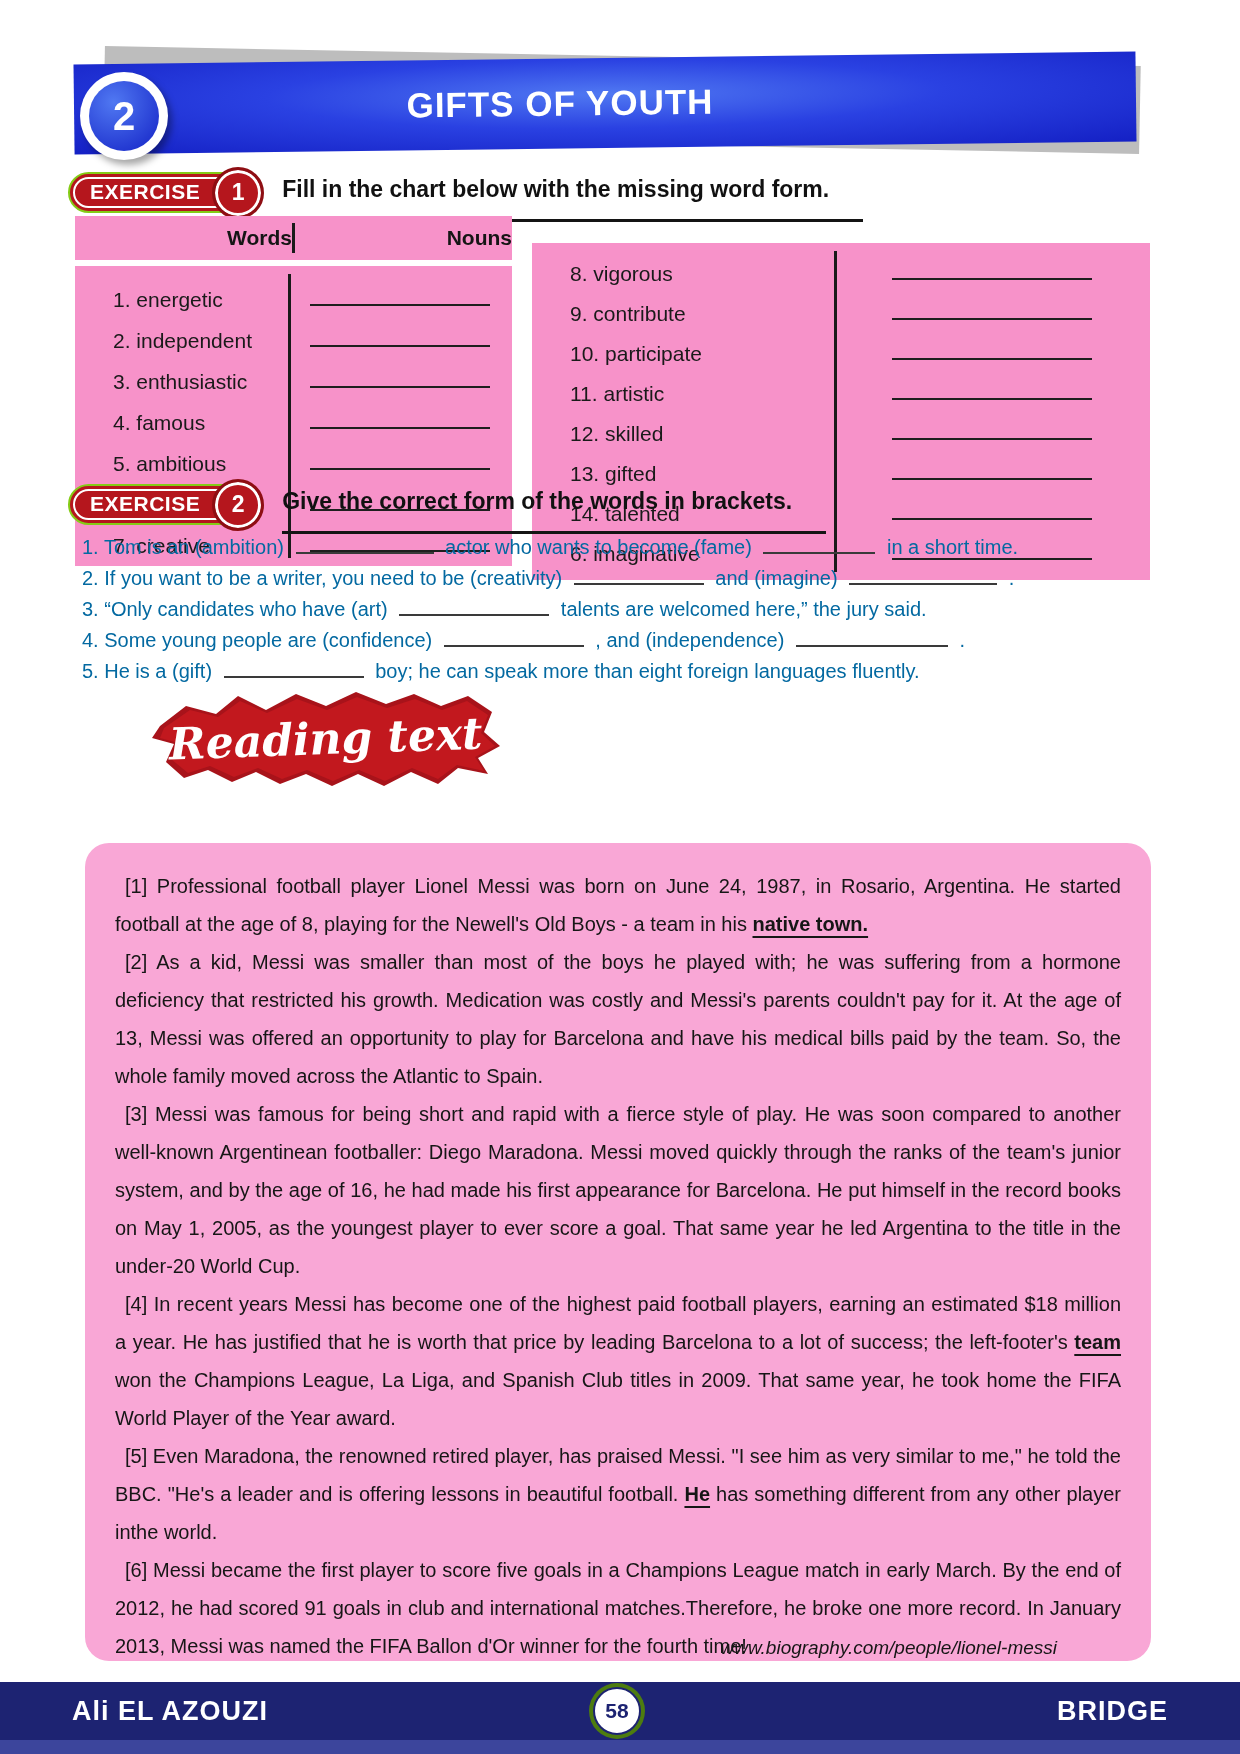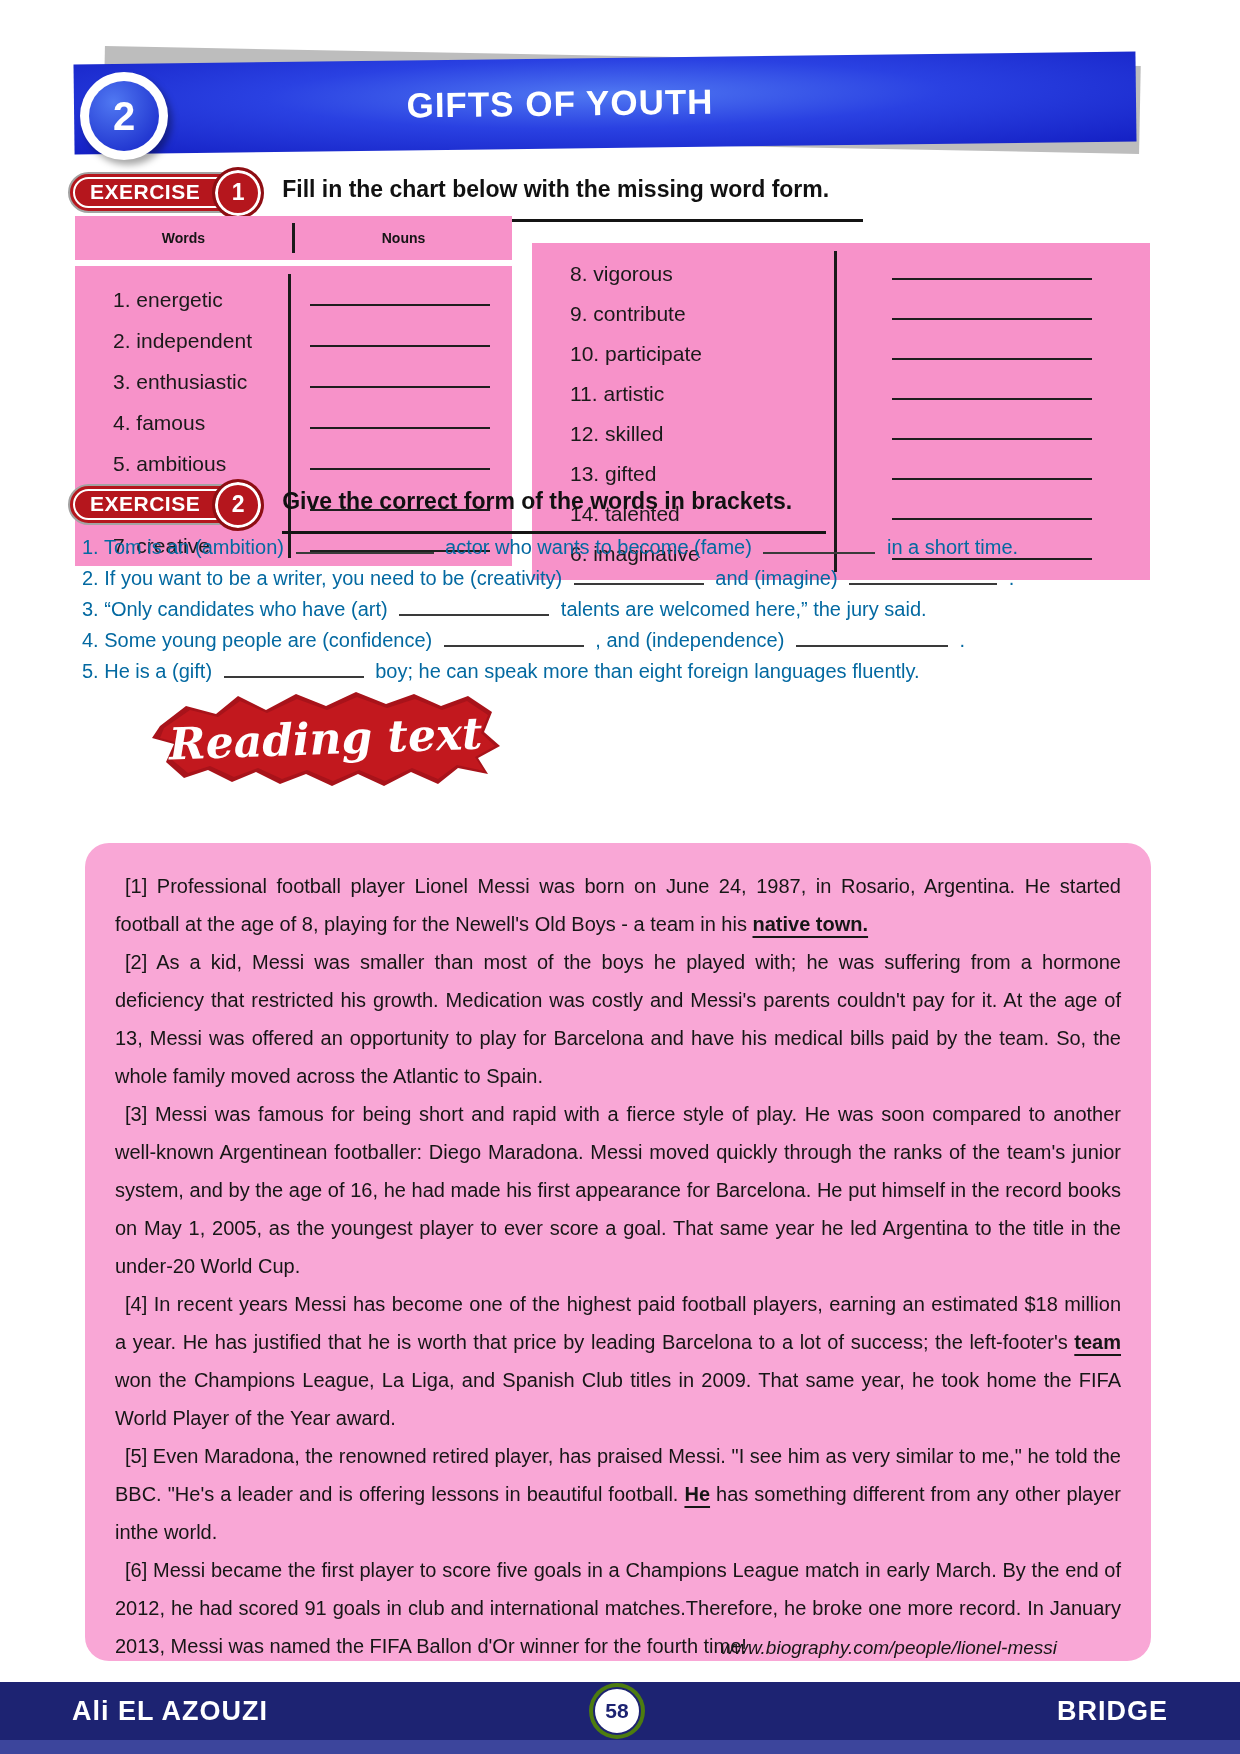--- a/index.html
+++ b/index.html
@@ -31,42 +31,42 @@
   }
   .unit-circle-inner{
     position:absolute;inset:9px;border-radius:50%;
     background:radial-gradient(circle at 35% 30%, #5078f2, #1322c6);
     color:#fff;font-size:40px;font-weight:bold;display:flex;align-items:center;justify-content:center;
   }
 
   
   .ex-row{position:absolute;left:68px;display:flex;align-items:flex-start;}
   .badge{
-    position:relative;background:var(--badge-red);border:2px solid #a3a3a3;border-radius:24px;
+    position:relative;background:var(--badge-red);border:2px solid #84cc16;border-radius:24px;
     padding:6px 46px 7px 20px;flex:0 0 auto;
   }
   .badge::before{content:"";position:absolute;inset:3px;border:2px solid #fff;border-radius:19px;pointer-events:none;}
   .badge-label{color:#fff;font-weight:bold;font-size:21px;letter-spacing:.5px;position:relative;}
   .badge-num{
     position:absolute;right:-18px;top:50%;transform:translateY(-50%);
     width:46px;height:46px;border-radius:50%;background:var(--badge-red);
     border:3px solid #8e0e13;box-shadow:inset 0 0 0 3px #fff;
     color:#fff;font-weight:bold;font-size:23px;display:flex;align-items:center;justify-content:center;
   }
   .ex-title{
     margin:4px 0 0 34px;font-size:23px;font-weight:bold;color:#111;
     border-bottom:3px solid #141414;padding:0 34px 16px 0;
   }
 
   
   .t-header{
     position:absolute;left:75px;top:216px;width:437px;height:44px;background:var(--table-pink);
     display:flex;align-items:center;
   }
-  .t-header .hcell{flex:1;text-align:center;font-weight:bold;font-size:14px;}
+  .t-header .hcell{flex:1;text-align:right;font-weight:bold;font-size:21px;}
   .t-hdiv{width:3px;height:30px;background:#1a1a1a;}
   .t-body{position:absolute;background:var(--table-pink);}
   #t1-body{left:75px;top:266px;width:437px;height:300px;padding-top:8px;box-sizing:border-box;}
   #t2-body{left:532px;top:243px;width:618px;height:337px;padding-top:6px;box-sizing:border-box;}
   .t-vdiv{position:absolute;top:8px;bottom:8px;width:3px;background:#1a1a1a;}
   #t1-body .t-vdiv{left:213px;}
   #t2-body .t-vdiv{left:302px;}
   .t-row{display:flex;align-items:flex-end;}
   #t1-body .t-row{height:41px;}
   #t2-body .t-row{height:40px;}

